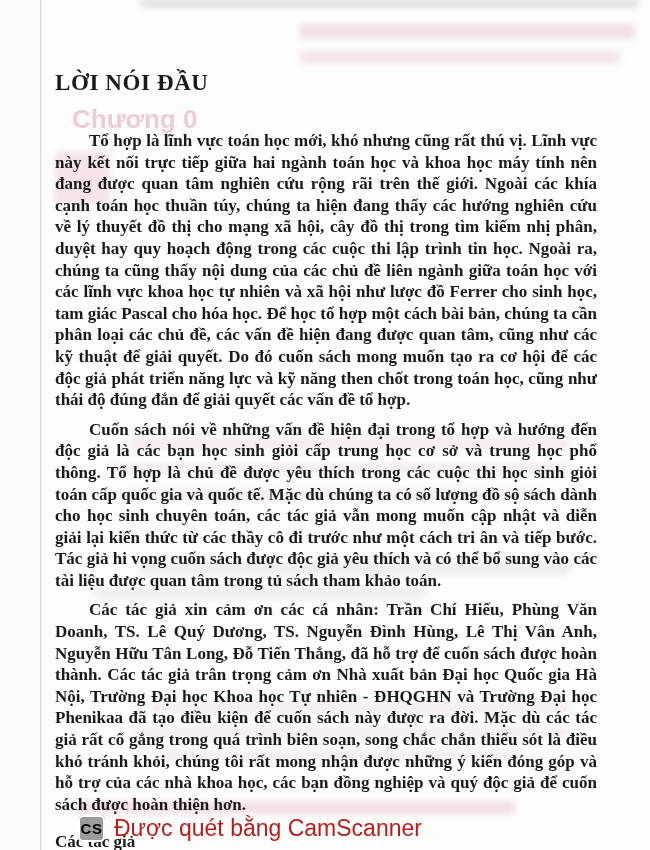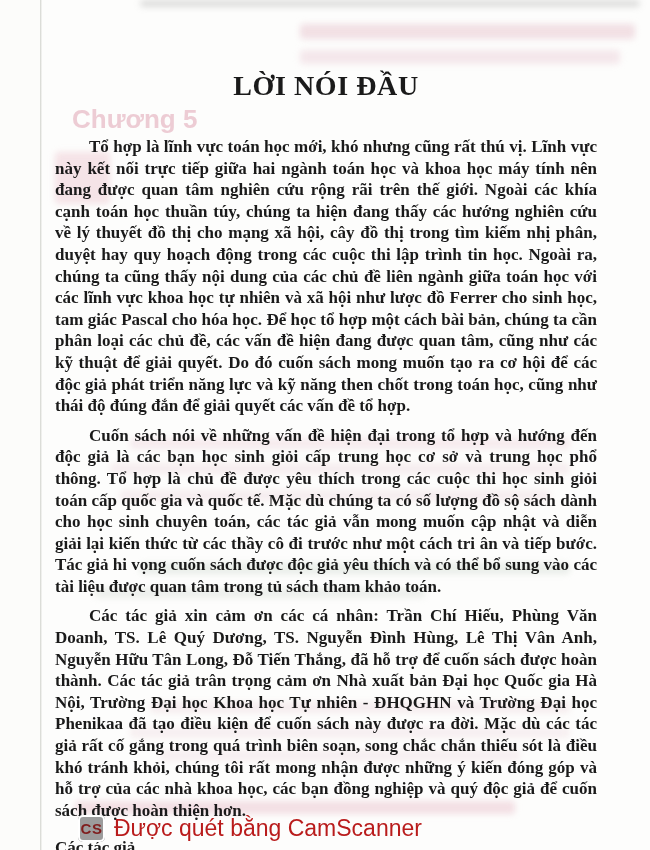--- a/index.html
+++ b/index.html
@@ -42,40 +42,40 @@
     filter: blur(0.6px);
     pointer-events: none;
   }
 
   .content {
     position: absolute; left: 55px; top: 70px; width: 542px;
     color: #1a1a1a;
   }
   .content h1 {
     margin: 0 0 34px 0;
-    font-size: 28px; font-weight: bold;
-    text-align: center; letter-spacing: 0.6px;
+    font-size: 23px; font-weight: bold;
+    letter-spacing: 0.6px;
   }
   .content p {
     margin: 0 0 8px 0;
     font-size: 17px; line-height: 21.6px;
     text-align: justify; text-indent: 34px; font-weight: bold;
   }
   .signature {
     text-align: left; font-weight: bold; font-size: 17px; margin-top: 17px;
   }
 
   .cs-footer {
     position: absolute; left: 78px; top: 815px;
     display: flex; align-items: center; gap: 9px;
     font-family: "Liberation Sans", sans-serif;
   }
   .cs-icon {
     width: 27px; height: 27px;
-    background: #9c9c9c; color: #7f1d1d;
+    background: #9c9c9c; color: #000000;
     border-radius: 5px;
     display: flex; align-items: center; justify-content: center;
     font-size: 15px; font-weight: bold; letter-spacing: 0.5px;
     box-shadow: inset 0 0 0 2px #ffffff, inset 0 0 0 3px #9c9c9c;
   }
   .cs-text { color: #b91c1c; font-size: 23px; }
 </style>
 </head>
 <body>
 
@@ -90,21 +90,21 @@
   <div class="smudge s5"></div>
   <div class="smudge s6"></div>
   <div class="smudge s7"></div>
   <div class="smudge s8"></div>
   <div class="smudge s9"></div>
   <div class="smudge s10"></div>
   <div class="smudge s11"></div>
   <div class="smudge s12"></div>
   <div class="smudge s13"></div>
 
-  <div class="bleed-chapter">Chương 5</div>
+  <div class="bleed-chapter">Chương 0</div>
 
   <div class="content">
     <h1>LỜI NÓI ĐẦU</h1>
     <p>Tổ hợp là lĩnh vực toán học mới, khó nhưng cũng rất thú vị. Lĩnh vực này kết nối trực tiếp giữa hai ngành toán học và khoa học máy tính nên đang được quan tâm nghiên cứu rộng rãi trên thế giới. Ngoài các khía cạnh toán học thuần túy, chúng ta hiện đang thấy các hướng nghiên cứu về lý thuyết đồ thị cho mạng xã hội, cây đồ thị trong tìm kiếm nhị phân, duyệt hay quy hoạch động trong các cuộc thi lập trình tin học. Ngoài ra, chúng ta cũng thấy nội dung của các chủ đề liên ngành giữa toán học với các lĩnh vực khoa học tự nhiên và xã hội như lược đồ Ferrer cho sinh học, tam giác Pascal cho hóa học. Để học tổ hợp một cách bài bản, chúng ta cần phân loại các chủ đề, các vấn đề hiện đang được quan tâm, cũng như các kỹ thuật để giải quyết. Do đó cuốn sách mong muốn tạo ra cơ hội để các độc giả phát triển năng lực và kỹ năng then chốt trong toán học, cũng như thái độ đúng đắn để giải quyết các vấn đề tổ hợp.</p>
     <p>Cuốn sách nói về những vấn đề hiện đại trong tổ hợp và hướng đến độc giả là các bạn học sinh giỏi cấp trung học cơ sở và trung học phổ thông. Tổ hợp là chủ đề được yêu thích trong các cuộc thi học sinh giỏi toán cấp quốc gia và quốc tế. Mặc dù chúng ta có số lượng đồ sộ sách dành cho học sinh chuyên toán, các tác giả vẫn mong muốn cập nhật và diễn giải lại kiến thức từ các thầy cô đi trước như một cách tri ân và tiếp bước. Tác giả hi vọng cuốn sách được độc giả yêu thích và có thể bổ sung vào các tài liệu được quan tâm trong tủ sách tham khảo toán.</p>
     <p>Các tác giả xin cảm ơn các cá nhân: Trần Chí Hiếu, Phùng Văn Doanh, TS. Lê Quý Dương, TS. Nguyễn Đình Hùng, Lê Thị Vân Anh, Nguyễn Hữu Tân Long, Đỗ Tiến Thắng, đã hỗ trợ để cuốn sách được hoàn thành. Các tác giả trân trọng cảm ơn Nhà xuất bản Đại học Quốc gia Hà Nội, Trường Đại học Khoa học Tự nhiên - ĐHQGHN và Trường Đại học Phenikaa đã tạo điều kiện để cuốn sách này được ra đời. Mặc dù các tác giả rất cố gắng trong quá trình biên soạn, song chắc chắn thiếu sót là điều khó tránh khỏi, chúng tôi rất mong nhận được những ý kiến đóng góp và hỗ trợ của các nhà khoa học, các bạn đồng nghiệp và quý độc giả để cuốn sách được hoàn thiện hơn.</p>
     <div class="signature">Các tác giả</div>
   </div>
 
   <div class="cs-footer">

